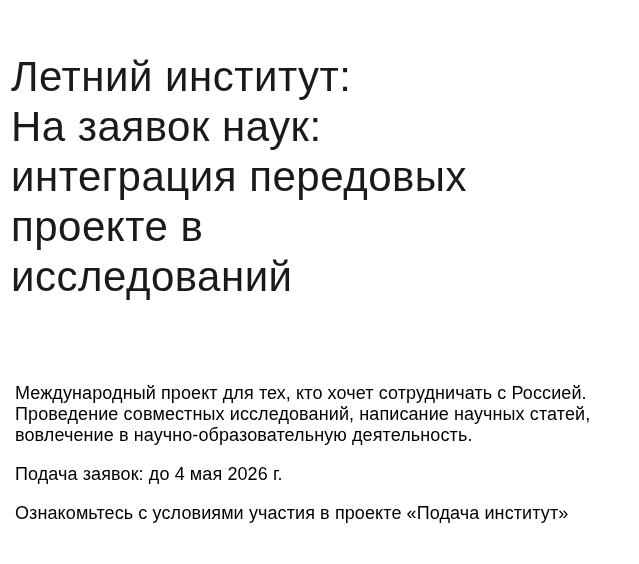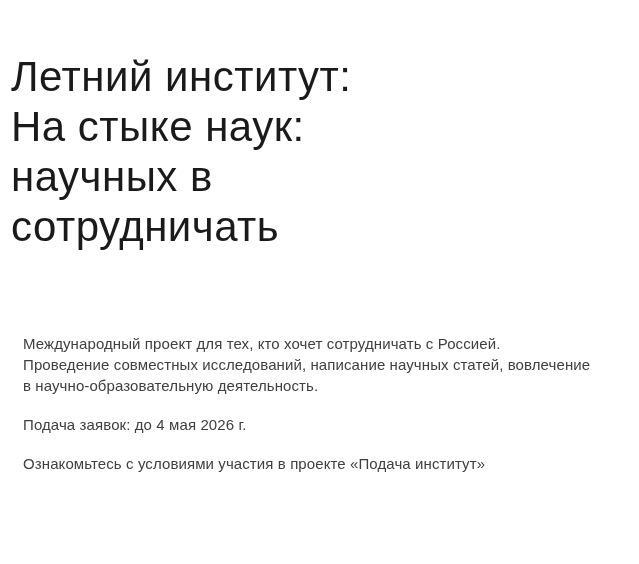--- a/index.html
+++ b/index.html
@@ -31,40 +31,41 @@
   }
   .hero-title .title-line {
     display: block;
     white-space: nowrap;
   }
   .intro {
     margin-top: 81px;
     max-width: 592px;
   }
   .intro p {
-    margin: 12px;
-    font-size: 15px;
+    margin: 4px;
+    font-size: 18px;
     line-height: 21px;
     letter-spacing: 0.1px;
-    color: #404040;
+    color: #000000;
   }
   .intro p + p {
     margin-top: 18px;
   }
 </style>
 </head>
 <body>
 
 <div class="page">
 
   <h1 class="hero-title">
     <span class="title-line">Летний институт:</span>
-    <span class="title-line">На стыке наук:</span>
-    <span class="title-line">научных в</span>
-    <span class="title-line">сотрудничать</span>
+    <span class="title-line">На заявок наук:</span>
+    <span class="title-line">интеграция передовых</span>
+    <span class="title-line">проекте в</span>
+    <span class="title-line">исследований</span>
   </h1>
 
   <div class="intro">
     <p>Международный проект для тех, кто хочет сотрудничать с Россией. Проведение совместных исследований, написание научных статей, вовлечение в научно-образовательную деятельность.</p>
     <p>Подача заявок: до 4 мая 2026 г.</p>
     <p>Ознакомьтесь с условиями участия в проекте «Подача институт»</p>
   </div>
 
 </div>
 

